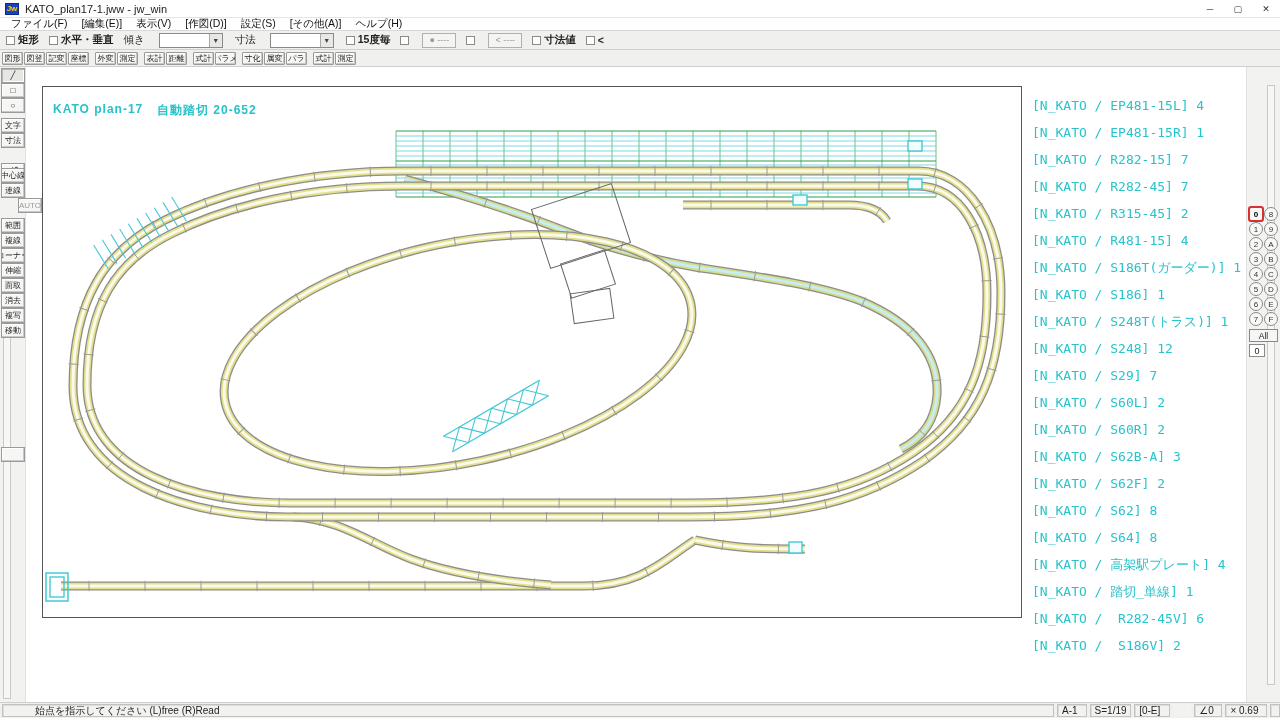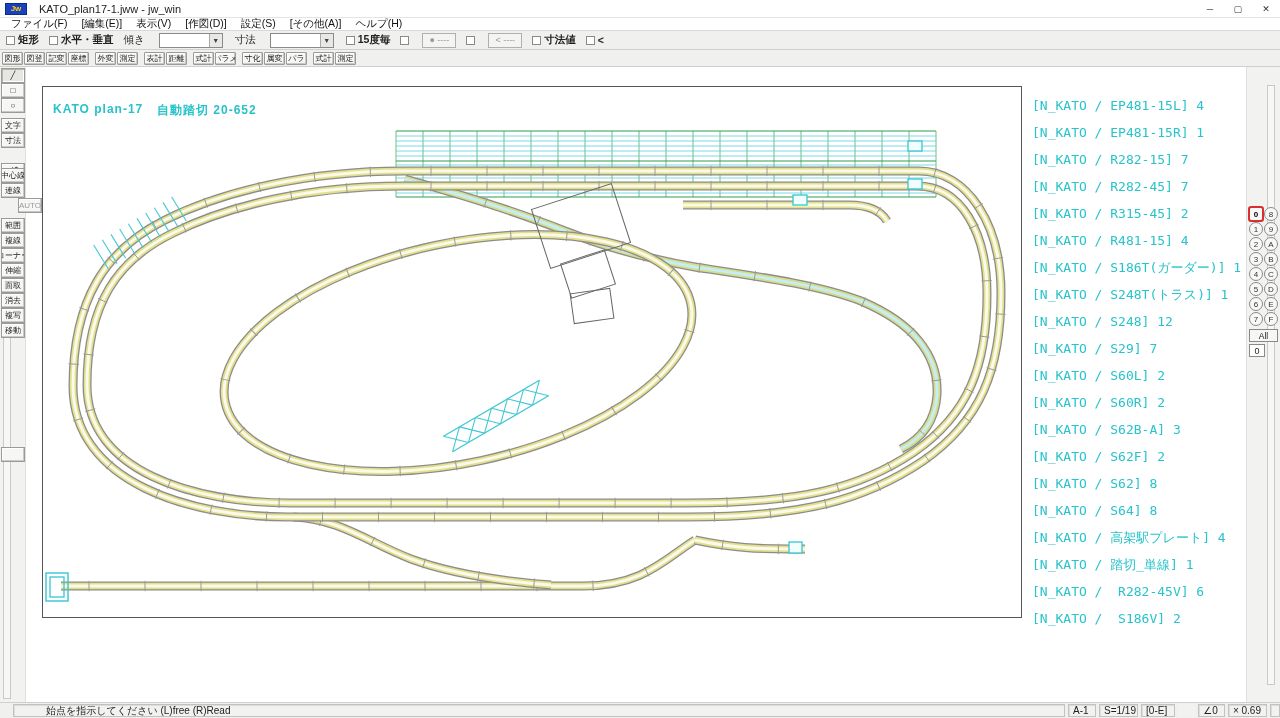--- a/index.html
+++ b/index.html
@@ -2,21 +2,21 @@
 <html><head>
 <meta charset="utf-8">
 <style>
   * { box-sizing: border-box; margin:0; padding:0; }
   html,body { width:1280px; height:718px; overflow:hidden; }
   body { font-family:"Liberation Sans", sans-serif; background:#fff; position:relative; }
   .abs { position:absolute; }
 
   
   .titlebar { left:0; top:0; width:1280px; height:18px; background:#ffffff; border-bottom:1px solid #e4e4e4; display:flex; align-items:center; }
-  .app-icon { width:22px; height:12px; margin:0 12px 0 5px; background:#1a3fbf; border:1px solid #0a2a90; color:#ffd400; font-size:8px; font-weight:bold; line-height:10px; text-align:center; }
+  .app-icon { width:14px; height:12px; margin:0 6px 0 5px; background:#1a3fbf; border:1px solid #0a2a90; color:#ffd400; font-size:8px; font-weight:bold; line-height:10px; text-align:center; }
   .title-text { font-size:11px; color:#222; }
   .win-controls { margin-left:auto; display:flex; height:18px; }
   .win-btn { width:28px; height:18px; font-size:9px; color:#333; display:flex; align-items:center; justify-content:center; }
 
   .menubar { left:0; top:18px; width:1280px; height:13px; background:#ffffff; border-bottom:1px solid #d8d8d8; display:flex; align-items:center; padding-left:4px; }
   .menu-item { font-size:10.5px; color:#111; padding:0 7px; white-space:nowrap; }
 
   .ctrlbar { left:0; top:31px; width:1280px; height:19px; background:#f0f0ee; border-bottom:1px solid #d0d0ce; display:flex; align-items:center; font-size:10.5px; color:#222; padding-left:6px; }
   .chk { width:9px; height:9px; border:1px solid #8a8a8a; background:#fff; display:inline-block; margin-right:3px; flex:0 0 auto; }
   .cb-item { display:flex; align-items:center; margin-right:10px; white-space:nowrap;font-weight:bold; }
@@ -49,21 +49,21 @@
   .paper { left:42px; top:86px; width:980px; height:532px; border:1px solid #555; background:#fff; }
   .cad-title { position:absolute; left:10px; top:15px; font-size:12px; letter-spacing:1px; color:#27c2ca; font-weight:bold; white-space:pre; }
   .cad-subtitle { position:absolute; left:114px; top:15px; font-size:12px; letter-spacing:1px; color:#27c2ca; font-weight:bold; white-space:pre; }
 
   .parts-list { left:1032px; top:92px; width:212px; }
   .part-line { font-family:"DejaVu Sans Mono", monospace; font-size:13px; line-height:27px; color:#28c3cb; white-space:pre; }
 
   
   .statusbar { left:0; top:702px; width:1280px; height:16px; background:#f0f0ee; border-top:1px solid #cfcfcd; display:flex; align-items:center; font-size:10px; color:#222; }
   .sb-cell { height:13px; border:1px solid #c2c2c0; box-shadow:inset 1px 1px 0 #dcdcda; background:#f2f2f0; line-height:11px; padding:0 4px; margin-right:3px; white-space:nowrap; overflow:hidden; }
-  .sb-msg { flex:0 0 auto; width:1052px; margin-left:13px;padding-left:32px; }
+  .sb-msg { flex:0 0 auto; width:1052px; margin-left:2px;padding-left:32px; }
 </style>
 </head>
 <body>
 
 <div class="abs titlebar">
   <div class="app-icon">Jw</div>
   <div class="title-text">KATO_plan17-1.jww - jw_win</div>
   <div class="win-controls">
     <div class="win-btn">─</div>
     <div class="win-btn">▢</div>
@@ -467,20 +467,21 @@
 </div>
 
 <div class="abs parts-list">
     <div class="part-line">[N_KATO / EP481-15L] 4</div>
     <div class="part-line">[N_KATO / EP481-15R] 1</div>
     <div class="part-line">[N_KATO / R282-15] 7</div>
     <div class="part-line">[N_KATO / R282-45] 7</div>
     <div class="part-line">[N_KATO / R315-45] 2</div>
     <div class="part-line">[N_KATO / R481-15] 4</div>
     <div class="part-line">[N_KATO / S186T(ガーダー)] 1</div>
+    <div class="part-line">[N_KATO / S186] 1</div>
     <div class="part-line">[N_KATO / S248T(トラス)] 1</div>
     <div class="part-line">[N_KATO / S248] 12</div>
     <div class="part-line">[N_KATO / S29] 7</div>
     <div class="part-line">[N_KATO / S60L] 2</div>
     <div class="part-line">[N_KATO / S60R] 2</div>
     <div class="part-line">[N_KATO / S62B-A] 3</div>
     <div class="part-line">[N_KATO / S62F] 2</div>
     <div class="part-line">[N_KATO / S62] 8</div>
     <div class="part-line">[N_KATO / S64] 8</div>
     <div class="part-line">[N_KATO / 高架駅プレート] 4</div>

